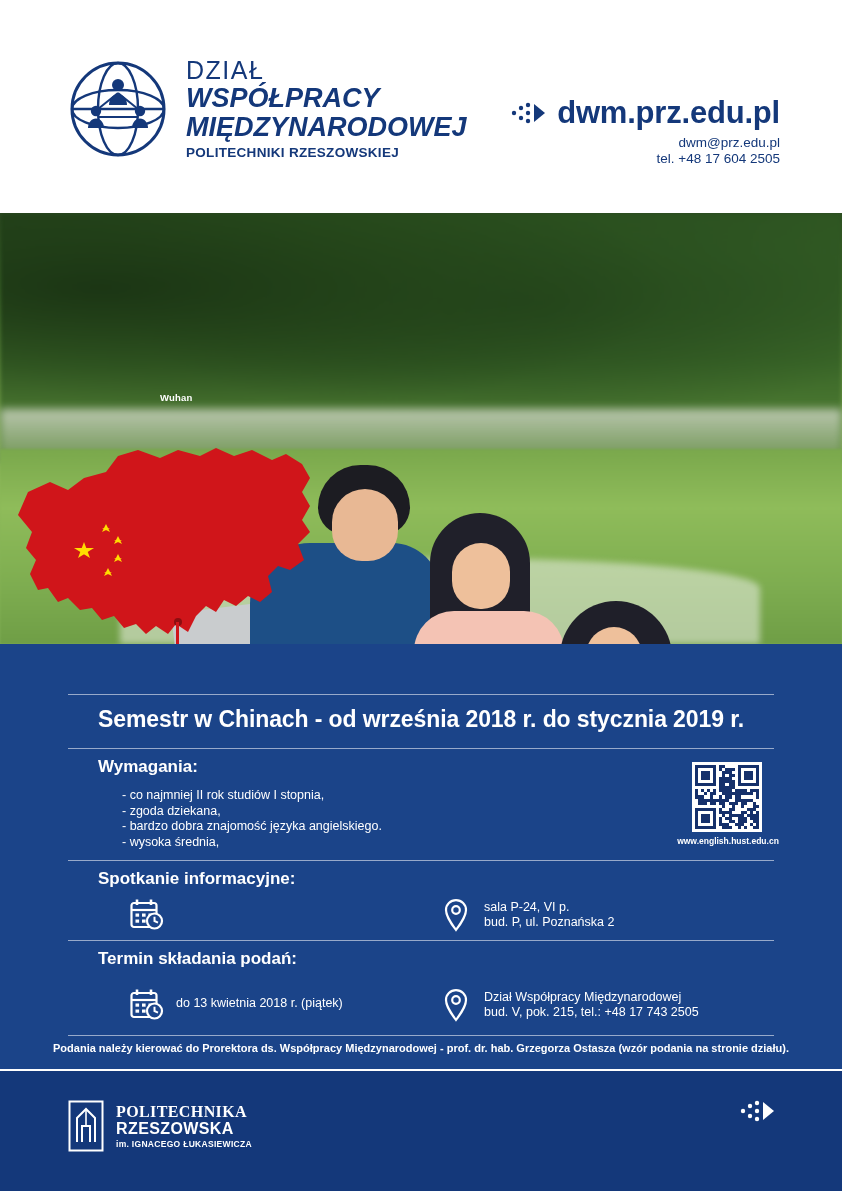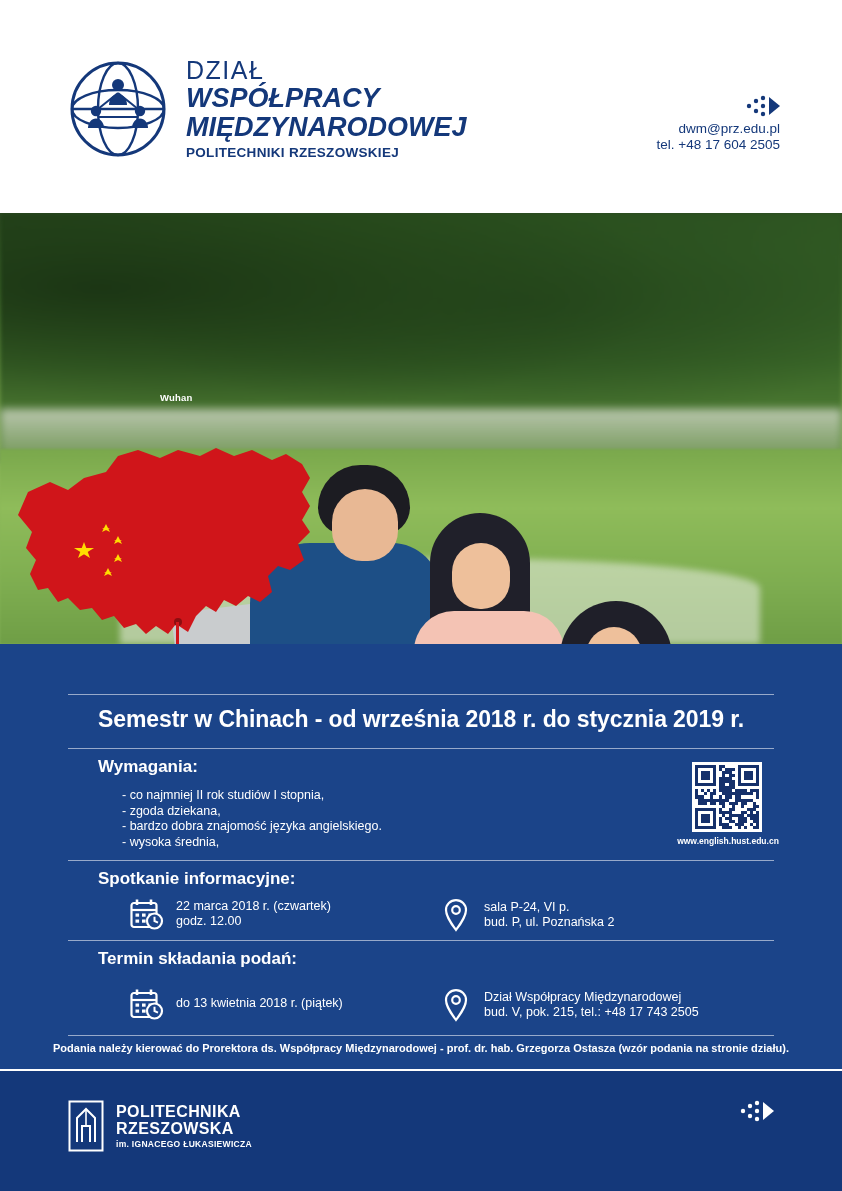--- a/index.html
+++ b/index.html
@@ -285,21 +285,21 @@
   }
   .prz-logo {
     position: absolute;
     left: 68px; top: 1100px;
     display: flex;
     align-items: center;
     gap: 12px;
   }
   .prz-mark { width: 36px; height: 52px; }
   .prz-text { color: #ffffff; line-height: 1.08; }
-  .prz-l1 { font-size: 16px; font-weight: bold; letter-spacing: 0.4px; }
+  .prz-l1 { font-size: 16px; font-weight: bold; letter-spacing: 0.4px; font-family: Liberation Serif, serif; }
   .prz-l2 { font-size: 16px; font-weight: bold; letter-spacing: 0.4px; }
   .prz-l3 { font-size: 8.5px; font-weight: bold; letter-spacing: 0.3px; margin-top: 3px; }
 
   .footer-right {
     position: absolute;
     right: 68px; top: 1100px;
     display: flex;
     align-items: center;
     gap: 14px;
   }
@@ -355,20 +355,21 @@
               <circle cx="3" cy="11" r="2.2"></circle>
               <circle cx="10" cy="6" r="2.2"></circle>
               <circle cx="10" cy="16" r="2.2"></circle>
               <circle cx="17" cy="3" r="2.2"></circle>
               <circle cx="17" cy="11" r="2.2"></circle>
               <circle cx="17" cy="19" r="2.2"></circle>
               <polygon points="23,2 34,11 23,20"></polygon>
             </g>
           </svg>
         </span>
+        <span class="site-main">dwm.prz.edu.pl</span>
       </div>
       <div class="hr-sub">dwm@prz.edu.pl</div>
       <div class="hr-sub2">tel. +48 17 604 2505</div>
     </div>
 
   </div>
 
   <div class="photo">
     <div class="bg-trees"></div>
     <div class="bg-path"></div>
@@ -891,24 +892,20 @@
           <rect x="5.5" y="15.5" width="3.6" height="3.2"></rect>
           <rect x="12" y="15.5" width="3.6" height="3.2"></rect>
           <rect x="18.5" y="15.5" width="3.6" height="3.2"></rect>
           <rect x="5.5" y="21.5" width="3.6" height="3.2"></rect>
           <rect x="12" y="21.5" width="3.6" height="3.2"></rect>
         </g>
         <circle cx="24.5" cy="23" r="7.5" fill="#1b4489" stroke="#ffffff" stroke-width="2.2"></circle>
         <polyline points="24.5,18.8 24.5,23 28,24.6" fill="none" stroke="#ffffff" stroke-width="2"></polyline>
       </svg>
     </span>
-    <div class="row-text">
-      <div>22 marca 2018 r. (czwartek)</div>
-      <div>godz. 12.00</div>
-    </div>
   </div>
 
   <div class="info-row ir-2">
     <span class="pin-icon">
       <svg viewBox="0 0 28 34" width="28" height="34" aria-hidden="true">
         <path d="M14 2.2c-5.6 0-10 4.3-10 9.7 0 7.3 10 20 10 20s10-12.7 10-20c0-5.4-4.4-9.7-10-9.7z" fill="none" stroke="#ffffff" stroke-width="2.2"></path>
         <circle cx="14" cy="12" r="3.8" fill="none" stroke="#ffffff" stroke-width="2.2"></circle>
       </svg>
     </span>
     <div class="row-text">

